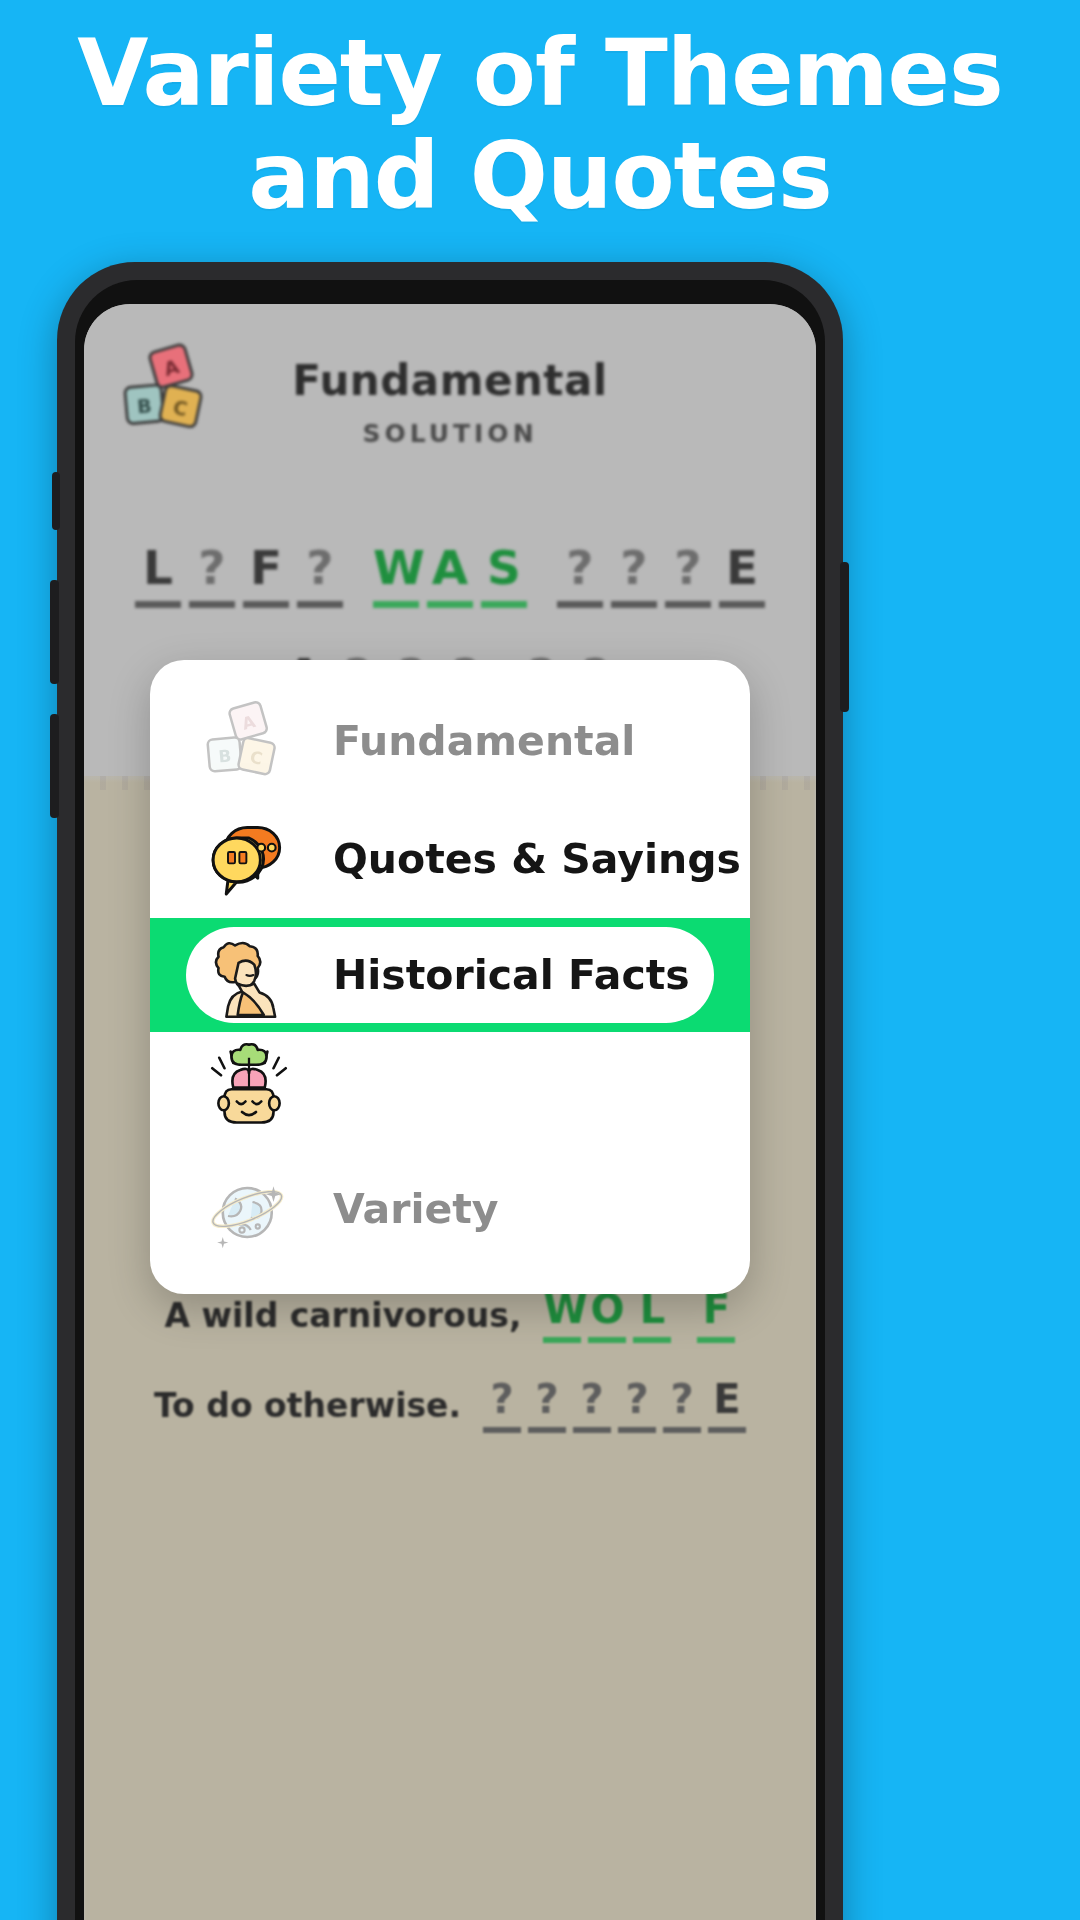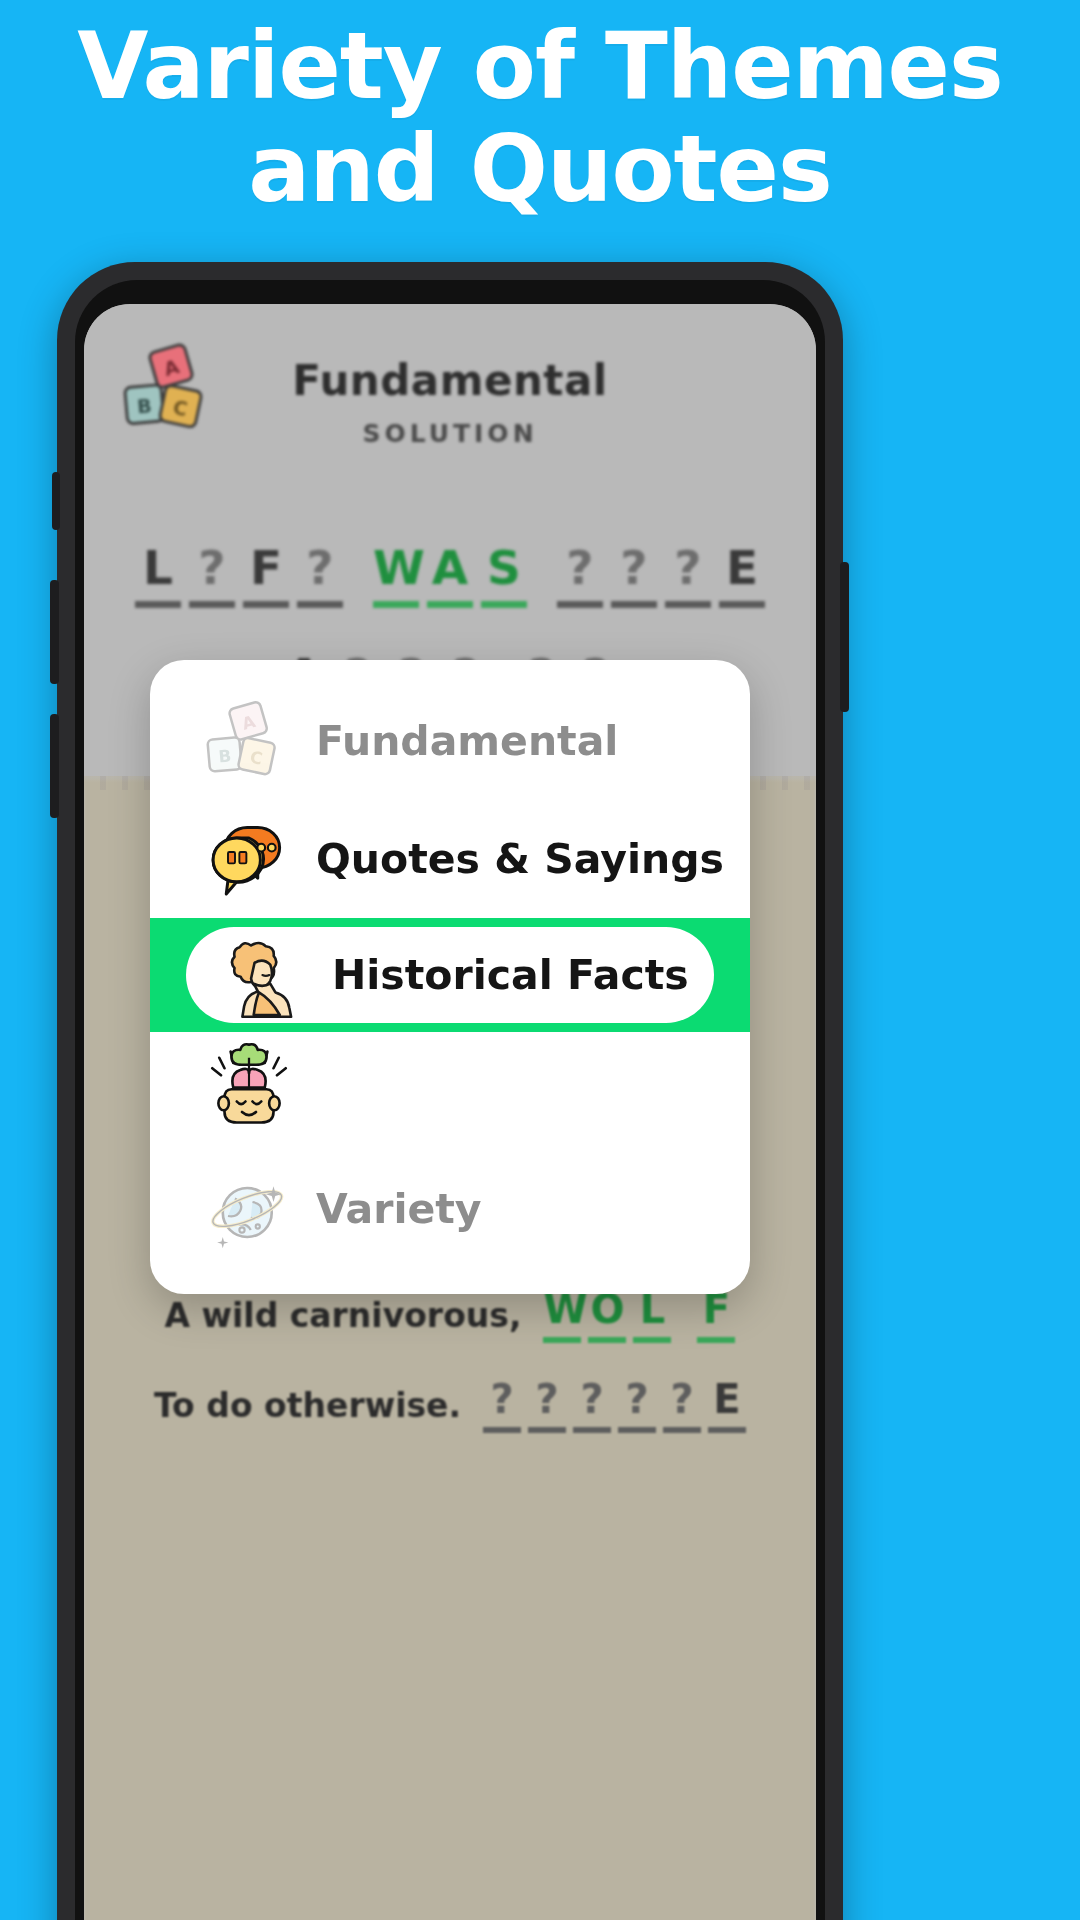--- a/index.html
+++ b/index.html
@@ -5,21 +5,21 @@
   * { margin:0; padding:0; box-sizing:border-box; }
   html,body { width:1080px; height:1920px; overflow:hidden; }
   body {
     font-family:"Liberation Sans", sans-serif;
     background:#16B5F5;
     position:relative;
   }
 
   
   .headline{
-    position:absolute; top:15px; left:0; width:1080px;
+    position:absolute; top:22px; left:0; width:1080px;
     text-align:center;
     color:#ffffff;
     font-family:"DejaVu Sans", sans-serif;
     font-weight:bold;
     font-size:92px;
     line-height:1.12;
     letter-spacing:-1px;
     text-shadow:0 2px 0 rgba(0,0,0,0.04);
   }
 
@@ -155,40 +155,40 @@
     padding:22px 0 26px 0;
   }
   .theme-item{
     display:flex; align-items:center;
     height:118px;
     padding-left:56px;
     position:relative;
   }
   .theme-item.selected{
     background:#0BDB72;
-    padding-left:16px;
+    padding-left:0;
     height:114px;
     align-items:center;
   }
   .sel-pill{
     position:absolute;
     left:36px; top:9px;
     width:528px; height:96px;
     background:#ffffff;
     border-radius:48px;
   }
   .theme-icon{
     width:86px; height:86px;
     flex:0 0 86px;
     display:flex; align-items:center; justify-content:center;
     position:relative; z-index:2;
   }
   .theme-item.selected .theme-icon{ margin-left:56px; }
   .theme-label{
-    margin-left:24px;
+    margin-left:41px;
     font-family:"DejaVu Sans", sans-serif;
     font-size:41px; font-weight:bold;
     color:#151515;
     position:relative; z-index:2;
     white-space:nowrap;
   }
   .theme-item.disabled .theme-label{ color:#8d8d8d; font-weight:bold; }
   .theme-item.disabled .theme-icon{ opacity:.30; }
   svg{ display:block; overflow:visible; }
 </style>

